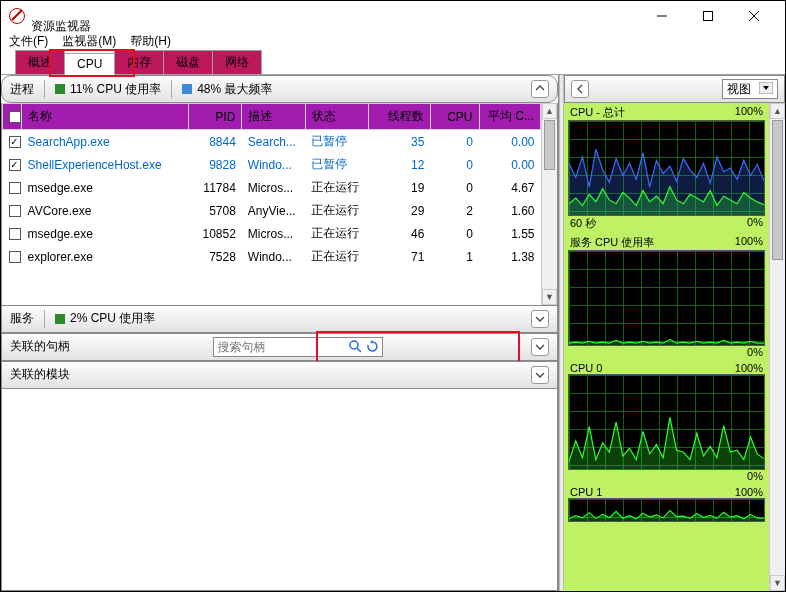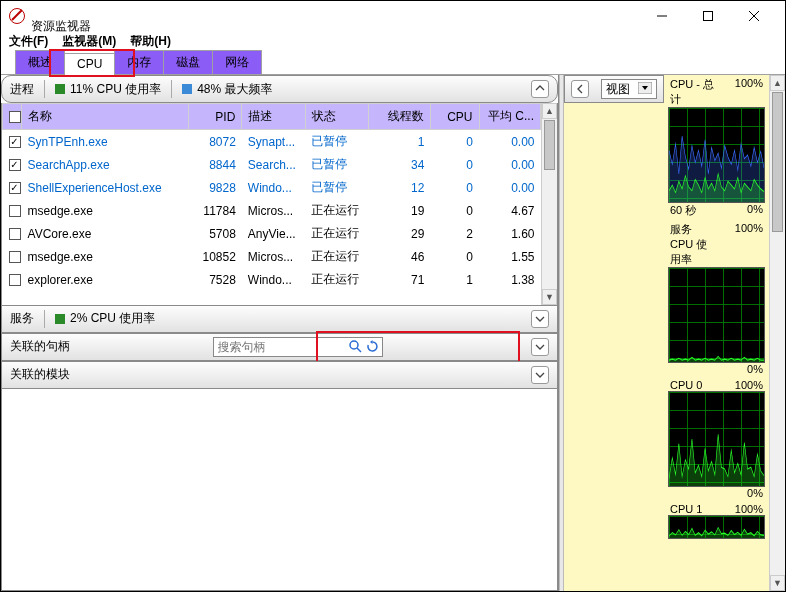--- a/index.html
+++ b/index.html
@@ -9,53 +9,53 @@
 .titlebar { height: 30px; display: flex; align-items: center; padding: 0 8px; background: #fff; }
 .titlebar .app-icon { width: 16px; height: 16px; border: 1.5px solid #b00; border-radius: 50%; position: relative; margin-right: 6px; }
 .titlebar .app-icon::after { content: ""; position: absolute; width: 2px; height: 14px; background: #b00; left: 6px; top: -1px; transform: rotate(45deg); }
 .titlebar .title { font-size: 12px; margin-top: 20px; }
 .titlebar .spacer { flex: 1; }
 .win-btn { width: 46px; height: 30px; display: flex; align-items: center; justify-content: center; cursor: default; }
 .win-btn svg { width: 10px; height: 10px; }
 
 
 .menubar { height: 20px; display: flex; align-items: center; padding: 0 8px; gap: 14px; font-size: 12px; }
-.menubar span { cursor: default; font-weight: bold; }
+.menubar span { cursor: default; }
 
 
 .tabs-wrap { position: relative; height: 24px; background: #fff; }
 .tabs { display: flex; align-items: flex-end; height: 24px; padding-left: 14px; border-bottom: 1px solid #a0a0a0; }
-.tab { padding: 3px 12px; border: 1px solid #a0a0a0; border-bottom: none; margin-right: -1px; background: #8b5cf6; cursor: default; font-size: 12px; position: relative; }
+.tab { padding: 3px 12px; border: 1px solid #a0a0a0; border-bottom: none; margin-right: -1px; background: #be185d; cursor: default; font-size: 12px; position: relative; }
 .tab.active { background: #fff; z-index: 2; }
 .tab.active::after { content:""; position:absolute; left:0; right:0; bottom:-1px; height:1px; background:#fff; }
 .highlight-tabs { position: absolute; border: 2px solid #e01020; top: -2px; left: 48px; width: 86px; height: 28px; z-index: 5; pointer-events: none; }
 
 
 .main { display: flex; height: calc(100% - 74px); }
 .left-pane { width: 558px; display: flex; flex-direction: column; border-right: 1px solid #888; }
-.right-pane { flex: 1; display: flex; flex-direction: row; background: #fef9c3; justify-content: center; }
+.right-pane { flex: 1; display: flex; flex-direction: column; background: #bef264; justify-content: center; }
 .splitter { width: 5px; background: #e8e8e8; border-left:1px solid #bbb; border-right:1px solid #bbb; cursor: col-resize; }
 
 
 .section-header {
   height: 28px; display: flex; align-items: center; padding: 0 8px;
   background: linear-gradient(#fdfdfd, #e2e2e2); border: 1px solid #8a8a8a;
   font-size: 12px; position: relative;
 }
 .section-header .title { font-weight: 400; }
 .section-header .sep { width: 1px; height: 18px; background: #aaa; margin: 0 10px; }
 .section-header .chip { width: 10px; height: 10px; background: #2a8a2a; margin-right: 5px; display:inline-block; }
 .section-header .chip.blue { background: #3a8ad8; }
 .section-header .expand-btn { margin-left: auto; width: 18px; height: 18px; border: 1px solid #999; border-radius: 3px; display:flex; align-items:center; justify-content:center; background:#fff; }
 .section-header .expand-btn svg { width: 10px; height: 10px; }
 
 
 .table-wrap { flex: 1; overflow: hidden; border-left:1px solid #8a8a8a; border-right:1px solid #8a8a8a; }
 .proc-table { width: 100%; border-collapse: collapse; table-layout: fixed; }
-.proc-table th { text-align: left; font-weight: 400; padding: 4px 6px; border: 1px solid #d0d0d0; background: #c4b5fd; font-size:12px; white-space: nowrap; overflow:hidden; }
+.proc-table th { text-align: left; font-weight: 400; padding: 4px 6px; border: 1px solid #d0d0d0; background: #a21caf; font-size:12px; white-space: nowrap; overflow:hidden; }
 .proc-table th.num, .proc-table td.num { text-align: right; }
 .proc-table td { padding: 3px 6px; font-size: 12px; white-space: nowrap; overflow: hidden; text-overflow: ellipsis; }
 .proc-table tr.sel td { color: #0066cc; }
 .chk { width: 12px; height: 12px; border: 1px solid #555; display: inline-block; vertical-align: middle; background:#fff; }
 .chk.checked::after { content:"✓"; font-size:10px; line-height:10px; display:block; text-align:center; color:#000; }
 
 
 .search-wrap { position: relative; margin-left: auto; margin-right: 6px; display:flex; align-items:center; }
 .search-wrap input { width: 170px; height: 20px; border: 1px solid #888; padding: 0 36px 0 4px; font-size: 12px; color:#888; }
 .search-icons { position: absolute; right: 3px; top: 2px; display:flex; gap:3px; }
@@ -170,35 +170,25 @@
               <th>描述</th>
               <th>状态</th>
               <th class="num">线程数</th>
               <th class="num">CPU</th>
               <th class="num">平均 C...</th>
             </tr>
           </thead>
           <tbody id="proc-body">
               <tr class="sel">
                 <td><span class="chk checked"></span></td>
-                <td>SynTPEnh.exe</td>
-                <td class="num">8072</td>
-                <td>Synapt...</td>
-                <td>已暂停</td>
-                <td class="num">1</td>
-                <td class="num">0</td>
-                <td class="num">0.00</td>
-              </tr>
-              <tr class="sel">
-                <td><span class="chk checked"></span></td>
                 <td>SearchApp.exe</td>
                 <td class="num">8844</td>
                 <td>Search...</td>
                 <td>已暂停</td>
-                <td class="num">34</td>
+                <td class="num">35</td>
                 <td class="num">0</td>
                 <td class="num">0.00</td>
               </tr>
               <tr class="sel">
                 <td><span class="chk checked"></span></td>
                 <td>ShellExperienceHost.exe</td>
                 <td class="num">9828</td>
                 <td>Windo...</td>
                 <td>已暂停</td>
                 <td class="num">12</td>

